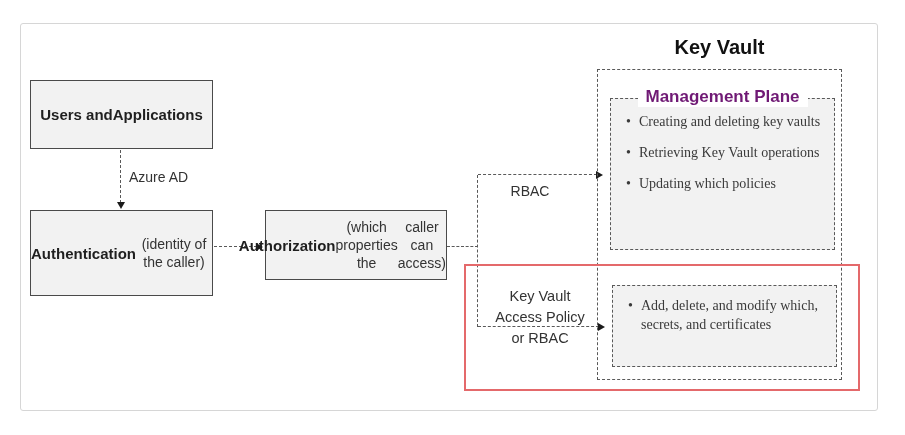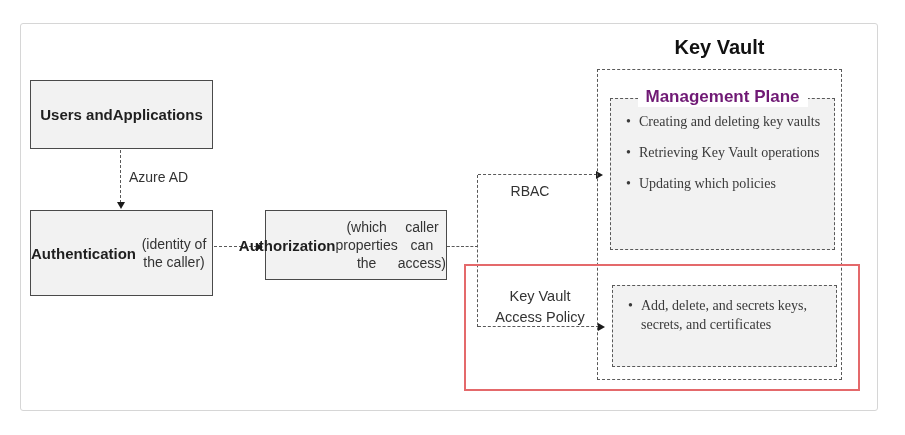--- a/index.html
+++ b/index.html
@@ -199,34 +199,35 @@
   <div class="v-line line-branch-vert"></div>
   <div class="h-line line-branch-mgmt"></div>
   <div class="arr arr-right arr-mgmt"></div>
   <div class="h-line line-branch-data"></div>
   <div class="arr arr-right arr-data"></div>
 
   <div class="edge-label rbac-label">RBAC</div>
   <div class="edge-label kvap-label">
     <div>Key Vault</div>
     <div>Access Policy</div>
+    <div>or RBAC</div>
   </div>
 
   <div class="kv-title">Key Vault</div>
   <div class="kv-box"></div>
 
   <div class="plane-box mgmt-box">
     <div class="plane-title">Management Plane</div>
     <ul class="plane-list">
       <li>Creating and deleting key vaults</li>
       <li>Retrieving Key Vault operations</li>
       <li>Updating which policies</li>
     </ul>
   </div>
 
   <div class="plane-box data-box">
     <ul class="plane-list">
-      <li>Add, delete, and secrets keys, secrets, and certificates</li>
+      <li>Add, delete, and modify which, secrets, and certificates</li>
     </ul>
   </div>
 
   <div class="red-rect"></div>
 </div>
 
 </body></html>

